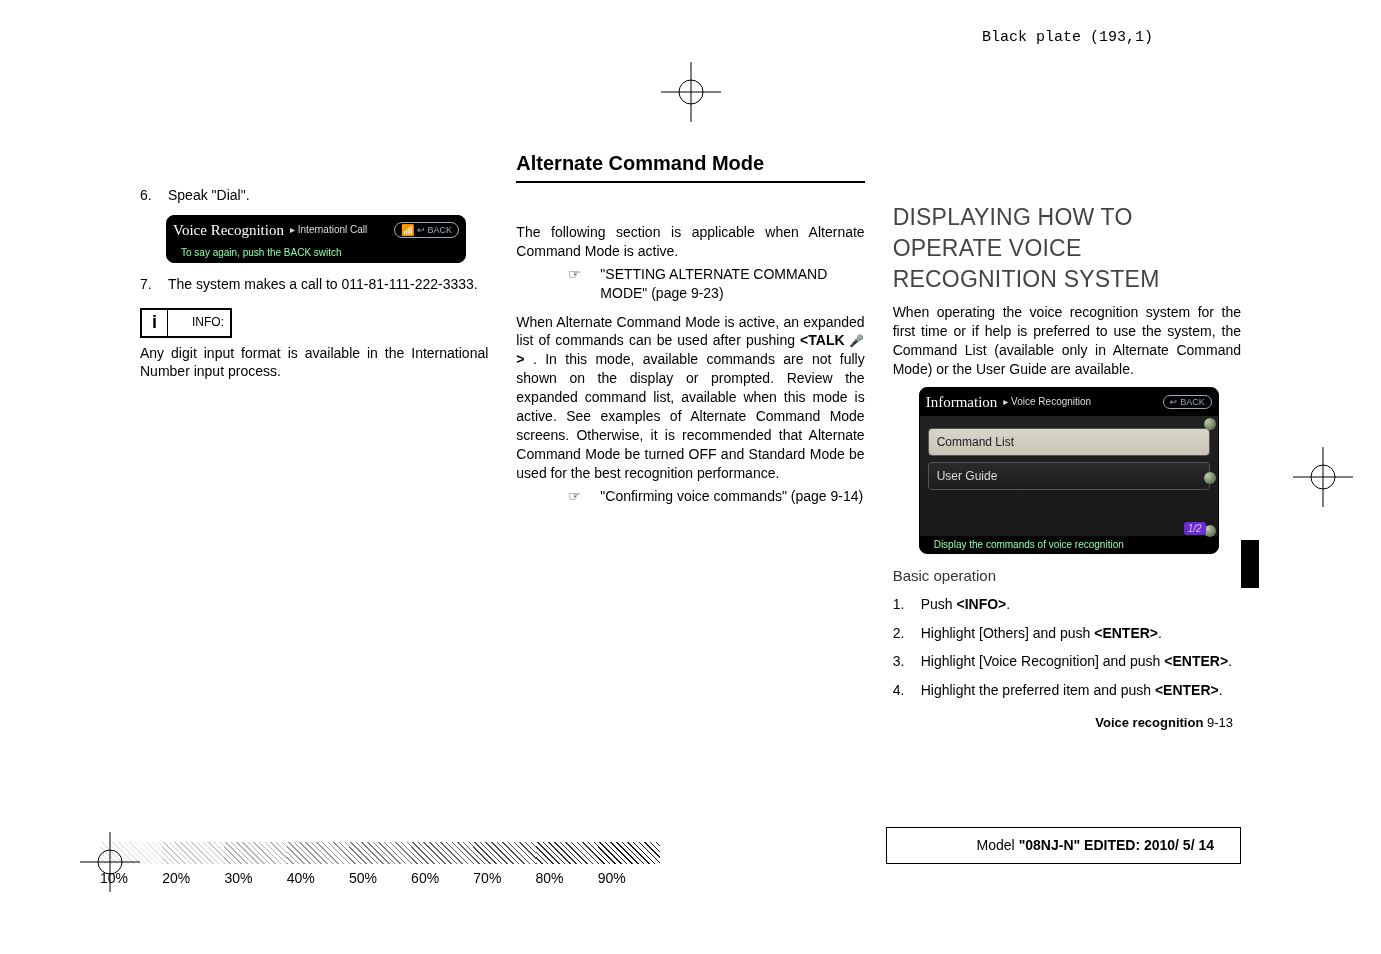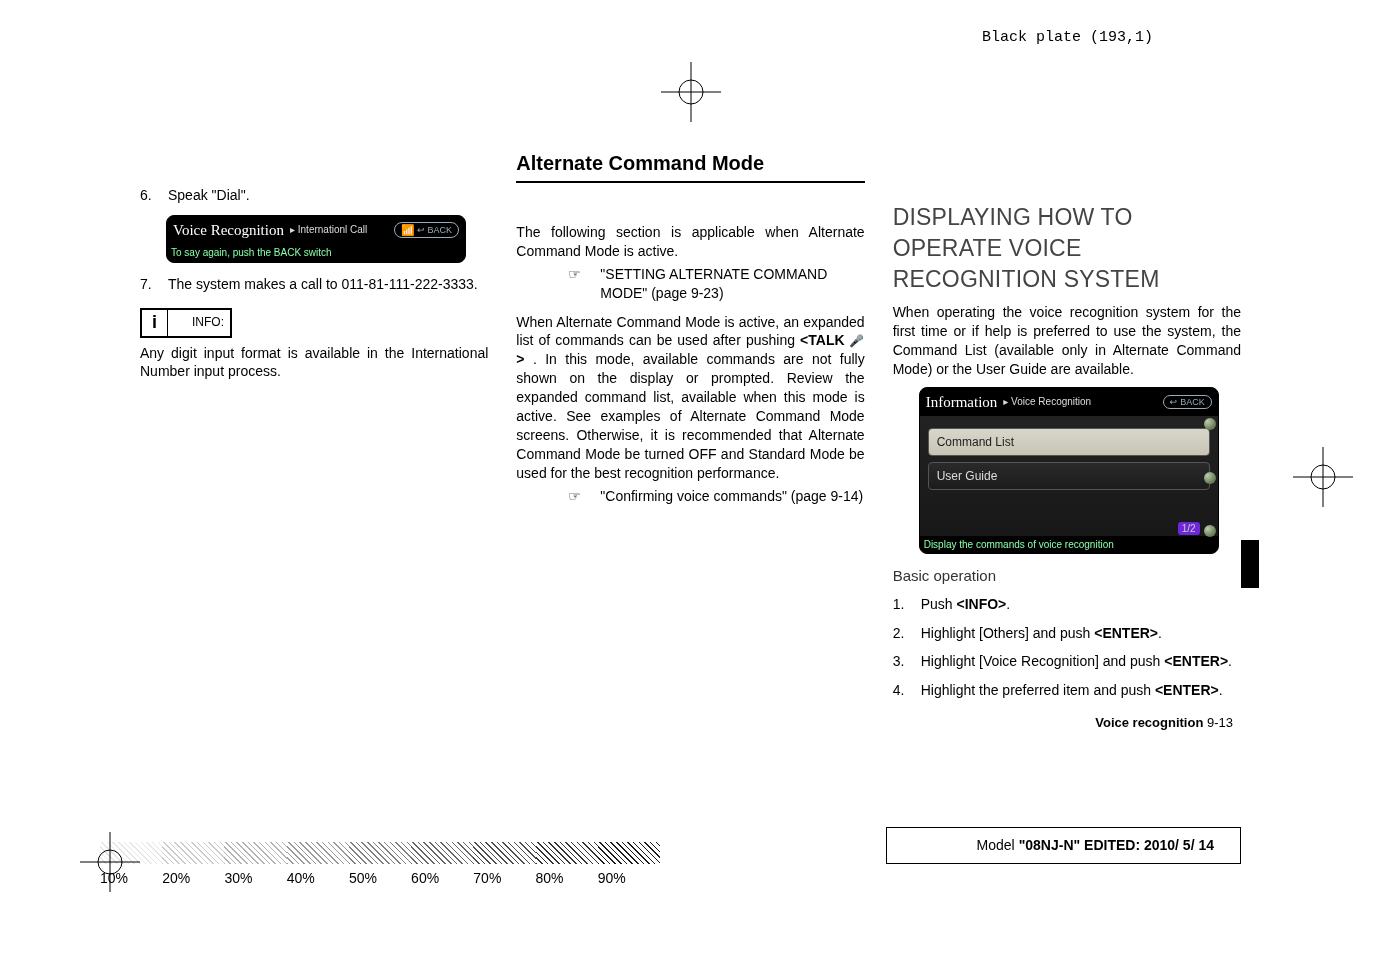--- a/index.html
+++ b/index.html
@@ -121,44 +121,44 @@
   }
   .screenshot .body .row {
     display:flex; align-items:center; gap:10px;
     padding:4px 2px;
   }
   .screenshot .body .avatar {
     width:28px;height:28px;background:#3a6;border-radius:5px;
     box-shadow: inset -6px -6px 0 #175, inset 2px 2px 0 #6c9;
   }
   .screenshot .footer {
-    background:#000; color:#8fa; font-size:10px; padding:2px 4px;
+    background:#000; color:#8fa; font-size:10px; padding:2px 14px;
   }
   .screenshot.info .body .listrow {
     border:1px solid #555; border-radius:4px; padding:5px 8px;
     margin:6px 2px; font-size:12px; color:#ddd;
     background: linear-gradient(#2a2a2a,#1c1c1c);
   }
   .screenshot.info .body .listrow:first-child {
     background: linear-gradient(#d8d6ca,#c8c5b5); color:#222;
   }
   .screenshot.info .titlebar .bigtitle { font-size:15px; }
   .screenshot.info .side {
     position:absolute; right:2px; top:30px; bottom:16px; width:12px;
     display:flex; flex-direction:column; justify-content:space-between;
   }
   .screenshot.info { position:relative; }
   .screenshot.info .side .orb {
     width:12px;height:12px;border-radius:50%;
     background: radial-gradient(circle at 30% 30%, #bca, #675 70%);
   }
   .screenshot.info .pagebadge {
-    position:absolute; right:18px; bottom:18px;
+    position:absolute; right:12px; bottom:18px;
     background:#6d28d9; color:#ccc; font-size:10px;
-    padding:0 4px; border-radius:3px;
+    padding:0 4px; border-radius:3px;font-style:italic;
   }
   .bold { font-weight: bold; }
   .black-tab {
     position:absolute;
     right:122px;
     top:540px;
     width:18px; height:48px;
     background:#000;
   }
   .page-footer-right {

